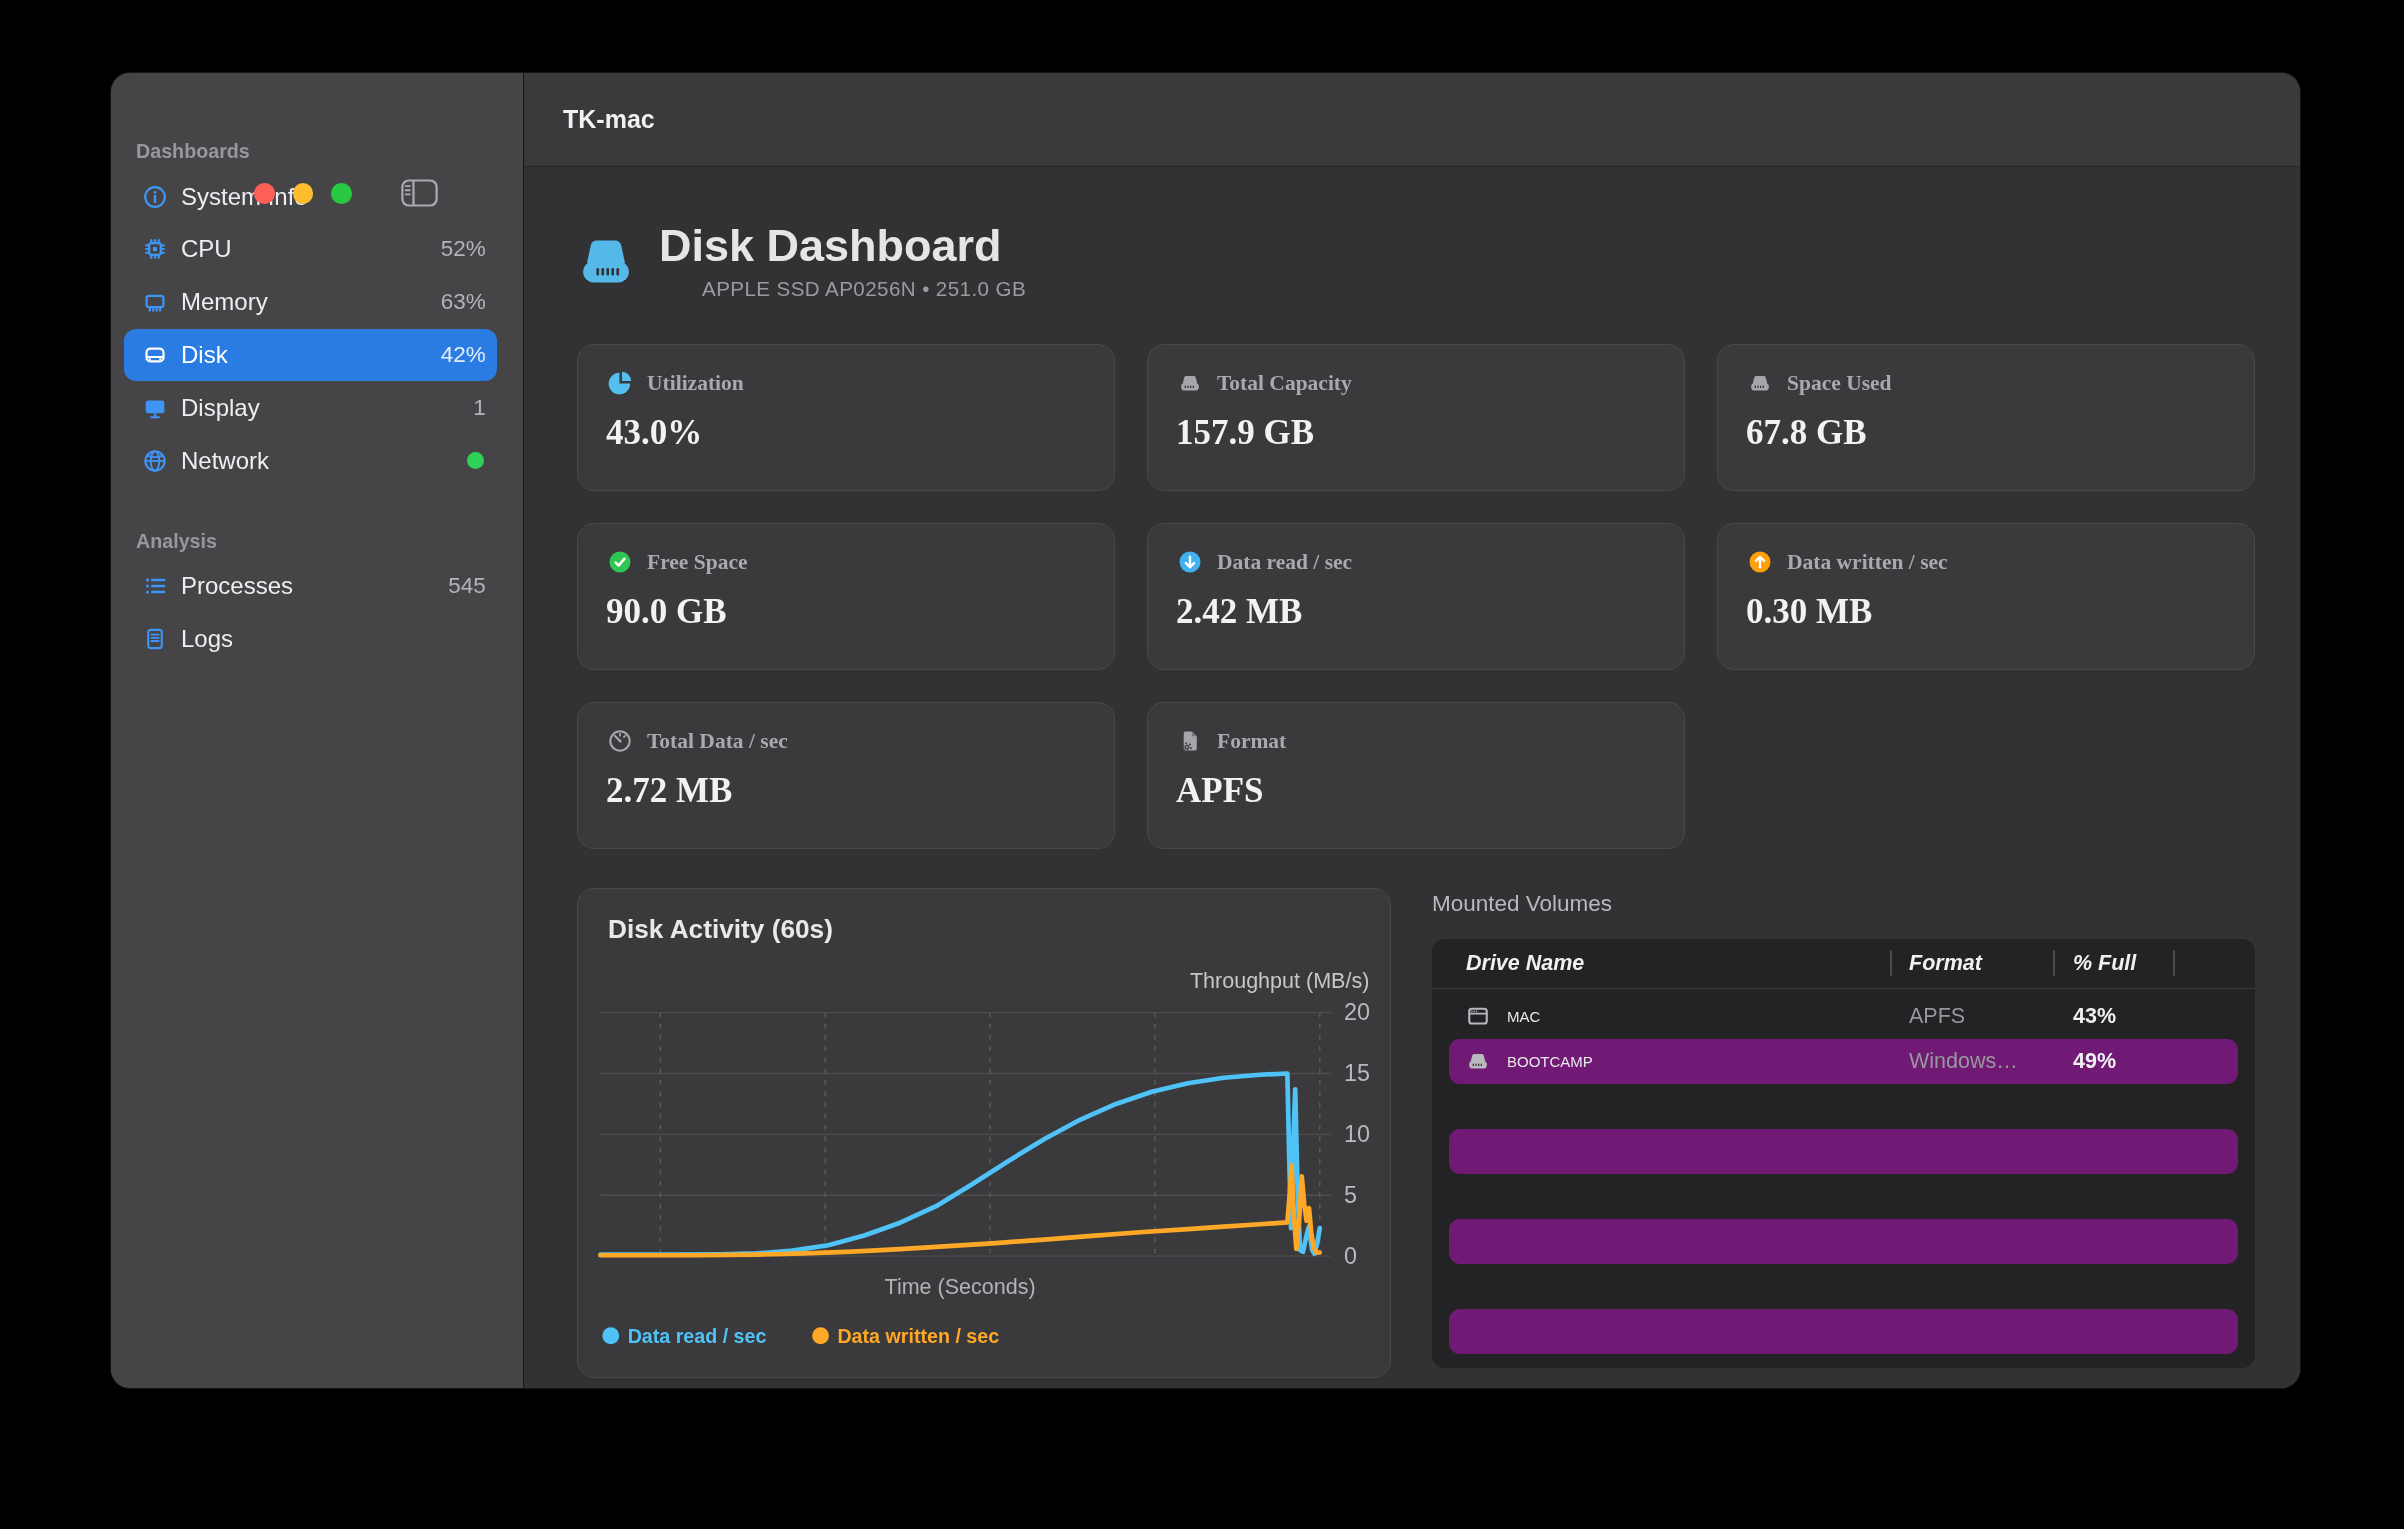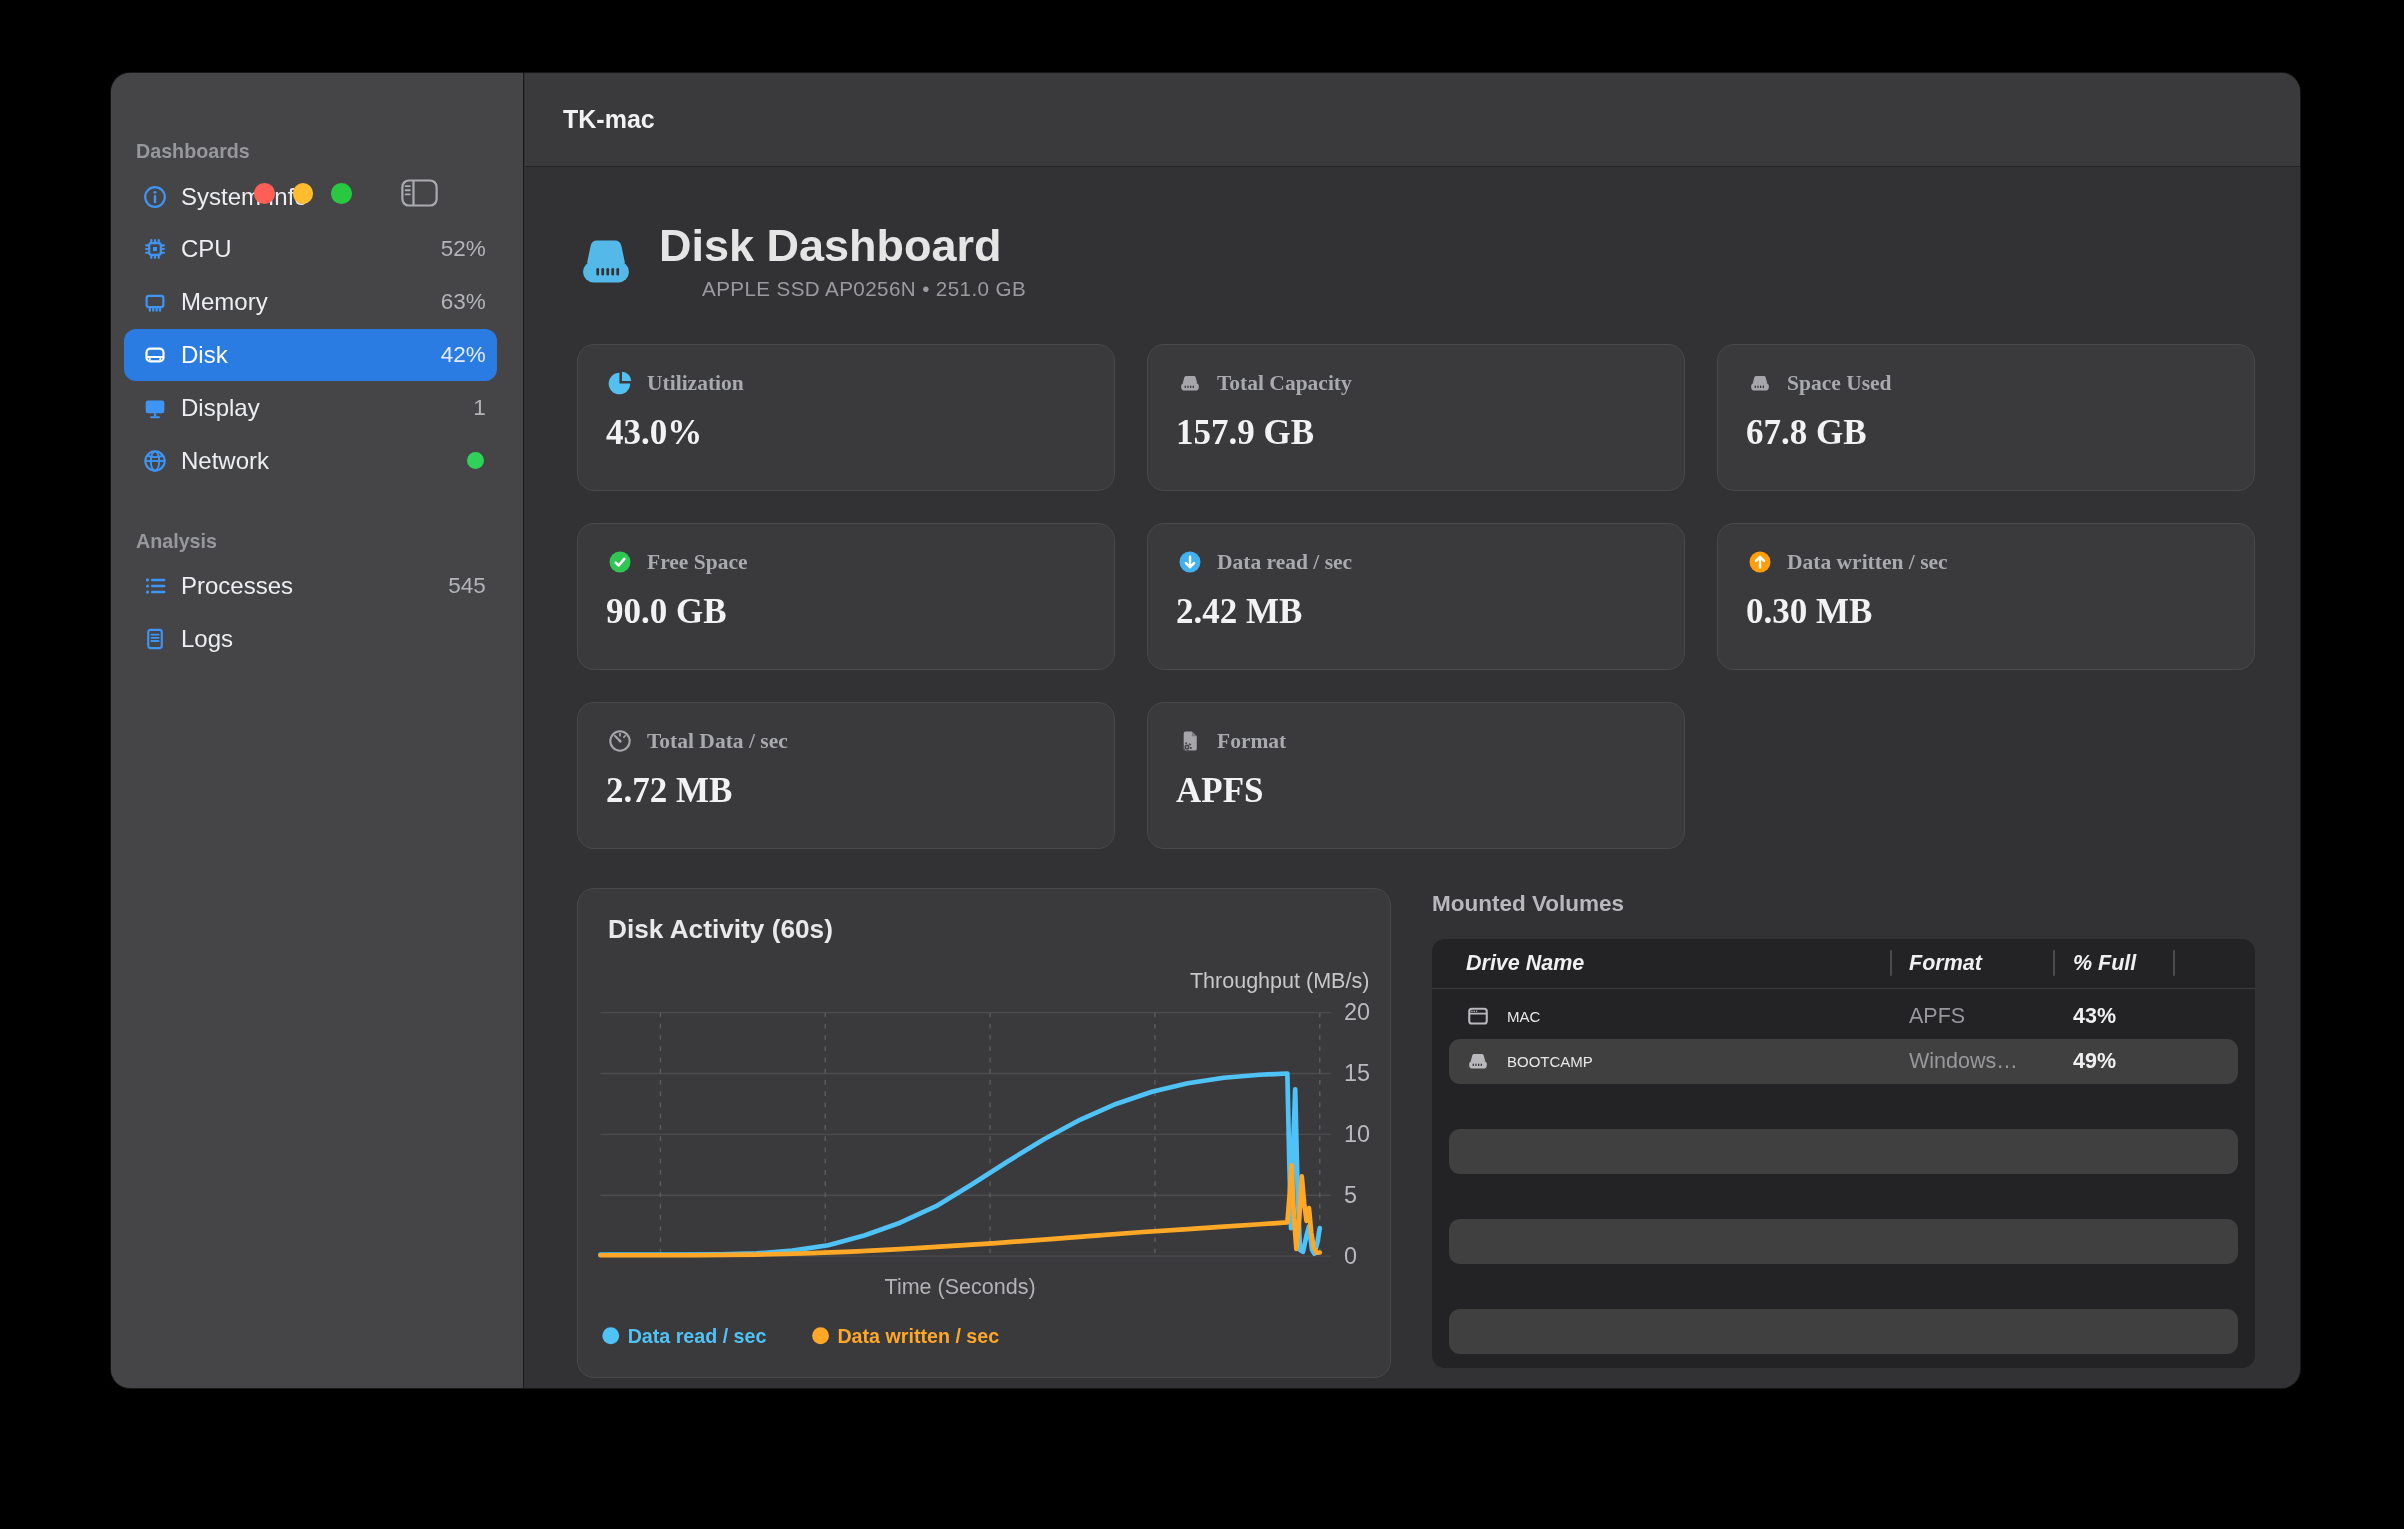--- a/index.html
+++ b/index.html
@@ -35,29 +35,29 @@
   .cards{margin-top:42px;display:grid;grid-template-columns:repeat(3,1fr);gap:32px;font-family:Liberation Serif, serif;}
   .card{height:147px;border-radius:17px;background:#3a3a3c;border:0.9px solid #49494c;box-sizing:border-box;padding:24px 28px;}
   .card-head{display:flex;align-items:center;gap:13px;}
   .card-head .c-icon{width:28px;height:28px;display:flex;}
   .card-label{font-size:21.5px;font-weight:600;color:#a9aaae;}
   .card-value{margin-top:16px;font-size:35px;font-weight:700;color:#f2f2f4;}
   
   .bottom{margin-top:39px;display:flex;gap:41px;}
   .chart-panel{width:814px;height:490px;border-radius:17px;background:#3a3a3c;border:0.9px solid #49494c;box-sizing:border-box;position:relative;overflow:hidden;}
   .volumes{flex:1;}
-  .volumes-heading{font-size:22.5px;font-weight:700;color:#b9b9bd;margin:2.8px 0 0 0;}
+  .volumes-heading{font-size:22.5px;font-weight:400;color:#b9b9bd;margin:2.8px 0 0 0;}
   .vol-table{margin-top:22.5px;height:429px;border-radius:13px;background:#232326;position:relative;box-sizing:border-box;overflow:hidden;}
   .vol-head{position:relative;height:49px;border-bottom:0.9px solid #3c3c3f;font-style:italic;}
   .vol-head .col{position:absolute;top:12px;font-size:21.5px;font-weight:700;color:#f0f0f2;}
   .vol-head .col.c0{left:34px;}.vol-head .col.c1{left:477px;}.vol-head .col.c2{left:641px;}
   .vol-head .vdiv{position:absolute;top:11.2px;width:1.9px;height:26px;background:#4b4b4e;border-radius:0.9px;}
   .vol-body{padding:4.7px 17px 0 17px;}
   .vol-row{height:45px;border-radius:11.2px;position:relative;display:flex;align-items:center;}
-  .vol-row.light{background:#404040;}
+  .vol-row.light{background:#701a75;}
   .vol-row .v-icon{width:28px;height:28px;margin-left:15px;display:flex;}
   .vol-row .v-name{margin-left:15px;font-size:15px;font-weight:500;color:#e8e8ea;}
   .vol-row .v-format{position:absolute;left:460px;font-size:21.5px;color:#98989c;}
   .vol-row .v-full{position:absolute;left:624px;font-size:21.5px;font-weight:700;color:#f0f0f2;}
   svg{display:block;}
 </style>
 </head>
 <body>
 
 <div class="window">

